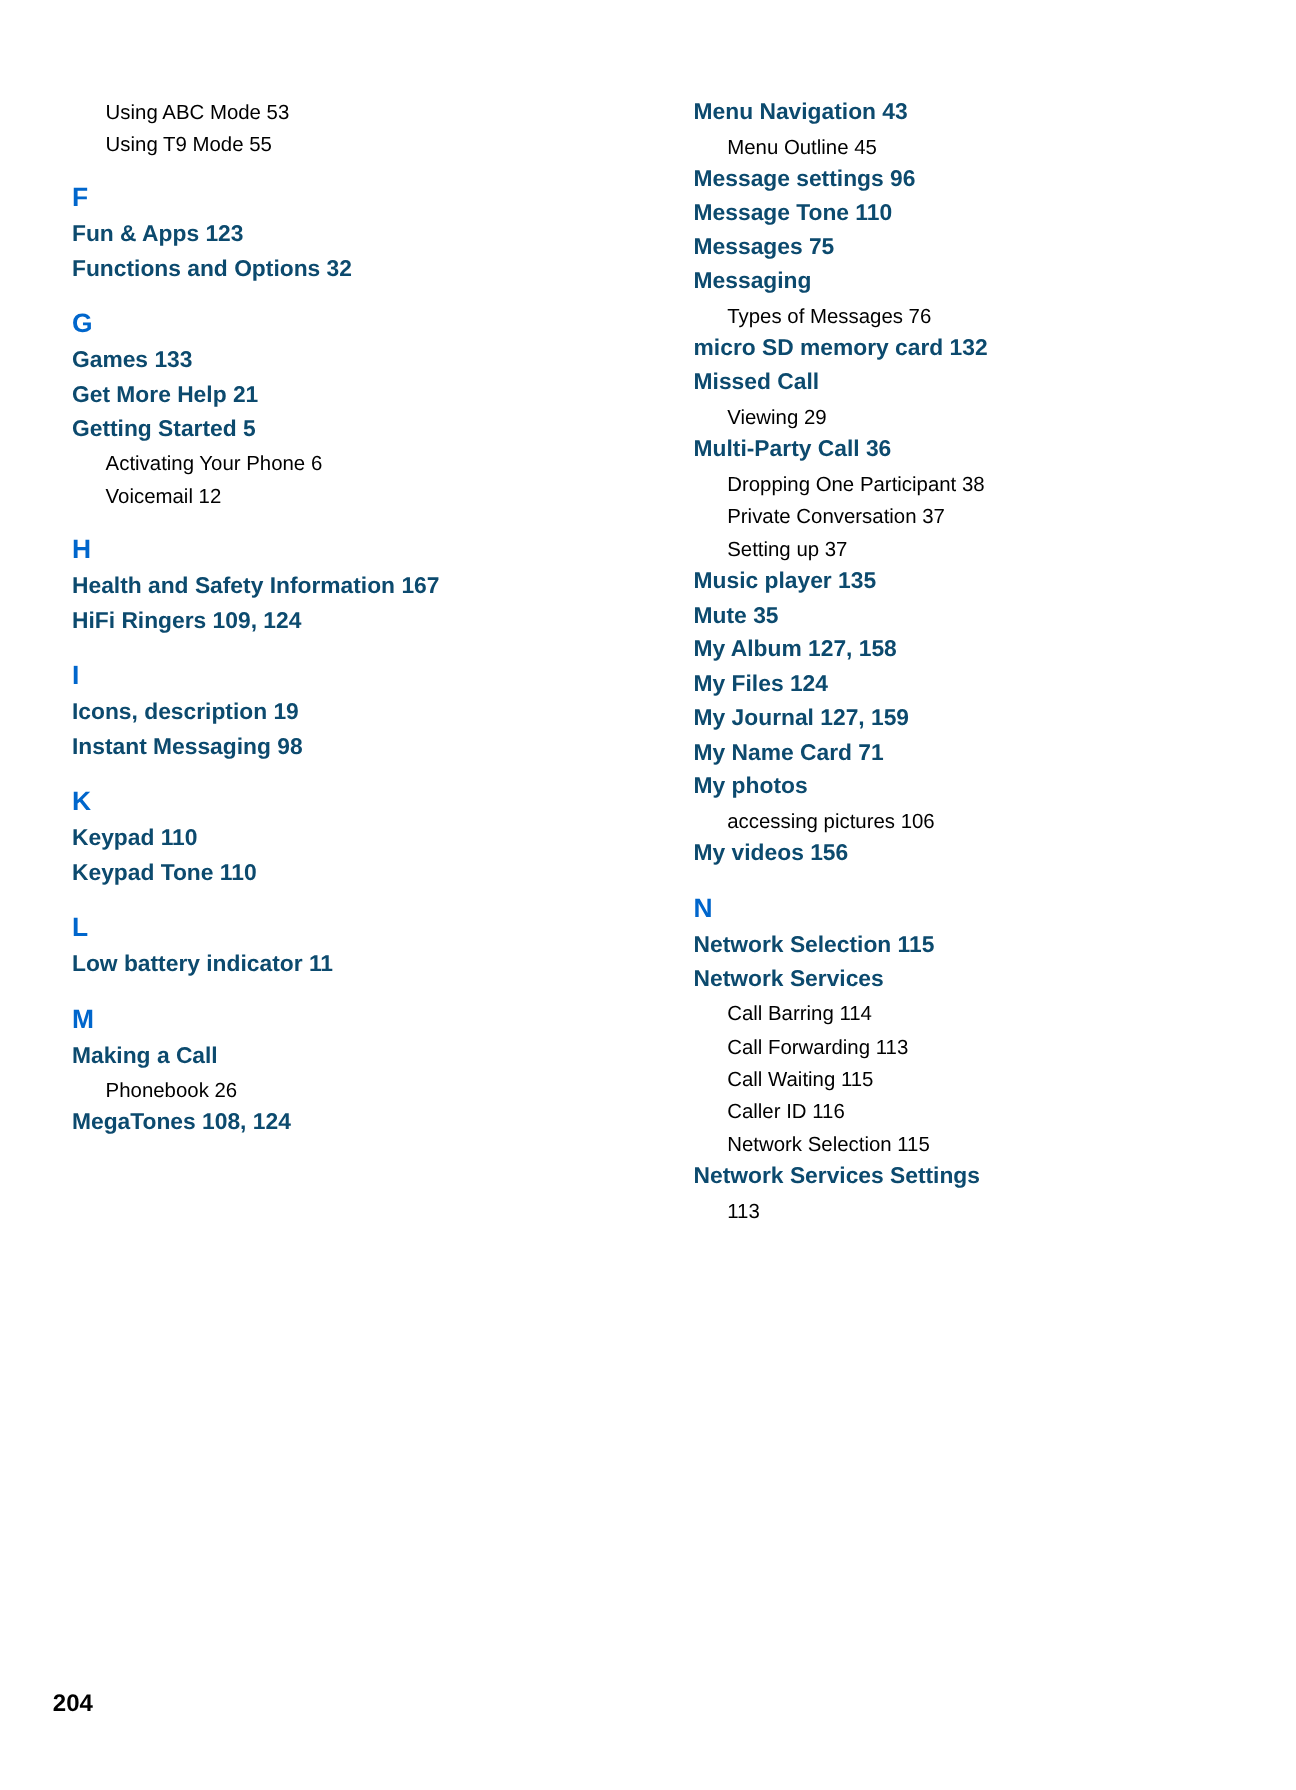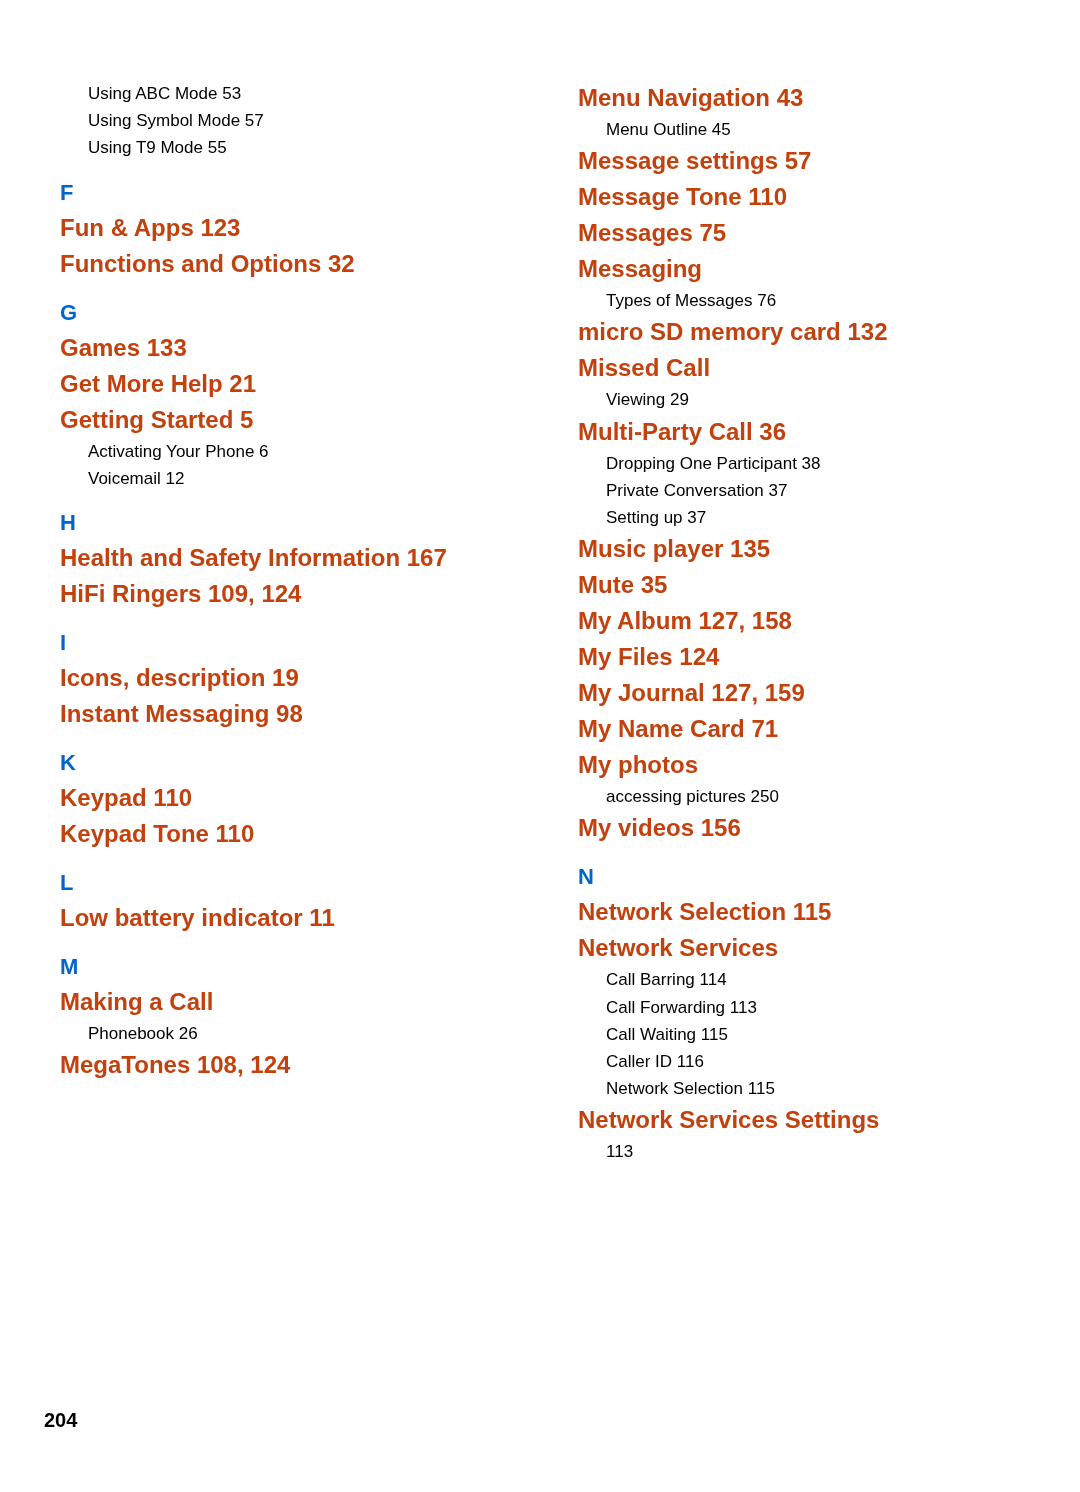--- a/index.html
+++ b/index.html
@@ -30,23 +30,23 @@
       padding-left: 30px;
     }
     .section-letter {
       color: #0066cc;
       font-size: 22px;
       font-weight: bold;
       margin-top: 18px;
       margin-bottom: 4px;
     }
     .entry-bold {
-      font-size: 24px;
+      font-size: 19px;
       font-weight: bold;
-      color: #c2410c;
+      color: #0c4a6e;
       line-height: 1.5;
     }
     .entry-sub {
       font-size: 17px;
       color: #000000;
       line-height: 1.6;
       padding-left: 28px;
     }
     .page-number {
       font-size: 20px;
@@ -61,21 +61,20 @@
     }
   </style>
 </head>
 <body>
 
 <div class="page-content">
   <div class="left-column">
 
     <div class="top-entries">
       <div class="entry-sub">Using ABC Mode  53</div>
-      <div class="entry-sub">Using Symbol Mode  57</div>
       <div class="entry-sub">Using T9 Mode  55</div>
     </div>
 
     <div class="section-letter">F</div>
     <div class="entry-bold">Fun &amp; Apps  123</div>
     <div class="entry-bold">Functions and Options  32</div>
 
     <div class="section-letter">G</div>
     <div class="entry-bold">Games  133</div>
     <div class="entry-bold">Get More Help  21</div>
@@ -101,40 +100,40 @@
     <div class="section-letter">M</div>
     <div class="entry-bold">Making a Call</div>
     <div class="entry-sub">Phonebook  26</div>
     <div class="entry-bold">MegaTones  108,  124</div>
   </div>
 
   <div class="right-column">
 
     <div class="entry-bold">Menu Navigation  43</div>
     <div class="entry-sub">Menu Outline  45</div>
-    <div class="entry-bold">Message settings  57</div>
+    <div class="entry-bold">Message settings  96</div>
     <div class="entry-bold">Message Tone  110</div>
     <div class="entry-bold">Messages  75</div>
     <div class="entry-bold">Messaging</div>
     <div class="entry-sub">Types of Messages  76</div>
     <div class="entry-bold">micro SD memory card  132</div>
     <div class="entry-bold">Missed Call</div>
     <div class="entry-sub">Viewing  29</div>
     <div class="entry-bold">Multi-Party Call  36</div>
     <div class="entry-sub">Dropping One Participant  38</div>
     <div class="entry-sub">Private Conversation  37</div>
     <div class="entry-sub">Setting up  37</div>
     <div class="entry-bold">Music player  135</div>
     <div class="entry-bold">Mute  35</div>
     <div class="entry-bold">My Album  127,  158</div>
     <div class="entry-bold">My Files  124</div>
     <div class="entry-bold">My Journal  127,  159</div>
     <div class="entry-bold">My Name Card  71</div>
     <div class="entry-bold">My photos</div>
-    <div class="entry-sub">accessing pictures  250</div>
+    <div class="entry-sub">accessing pictures  106</div>
     <div class="entry-bold">My videos  156</div>
 
     <div class="section-letter">N</div>
     <div class="entry-bold">Network Selection  115</div>
     <div class="entry-bold">Network Services</div>
     <div class="entry-sub">Call Barring  114</div>
     <div class="entry-sub">Call Forwarding  113</div>
     <div class="entry-sub">Call Waiting  115</div>
     <div class="entry-sub">Caller ID  116</div>
     <div class="entry-sub">Network Selection  115</div>

